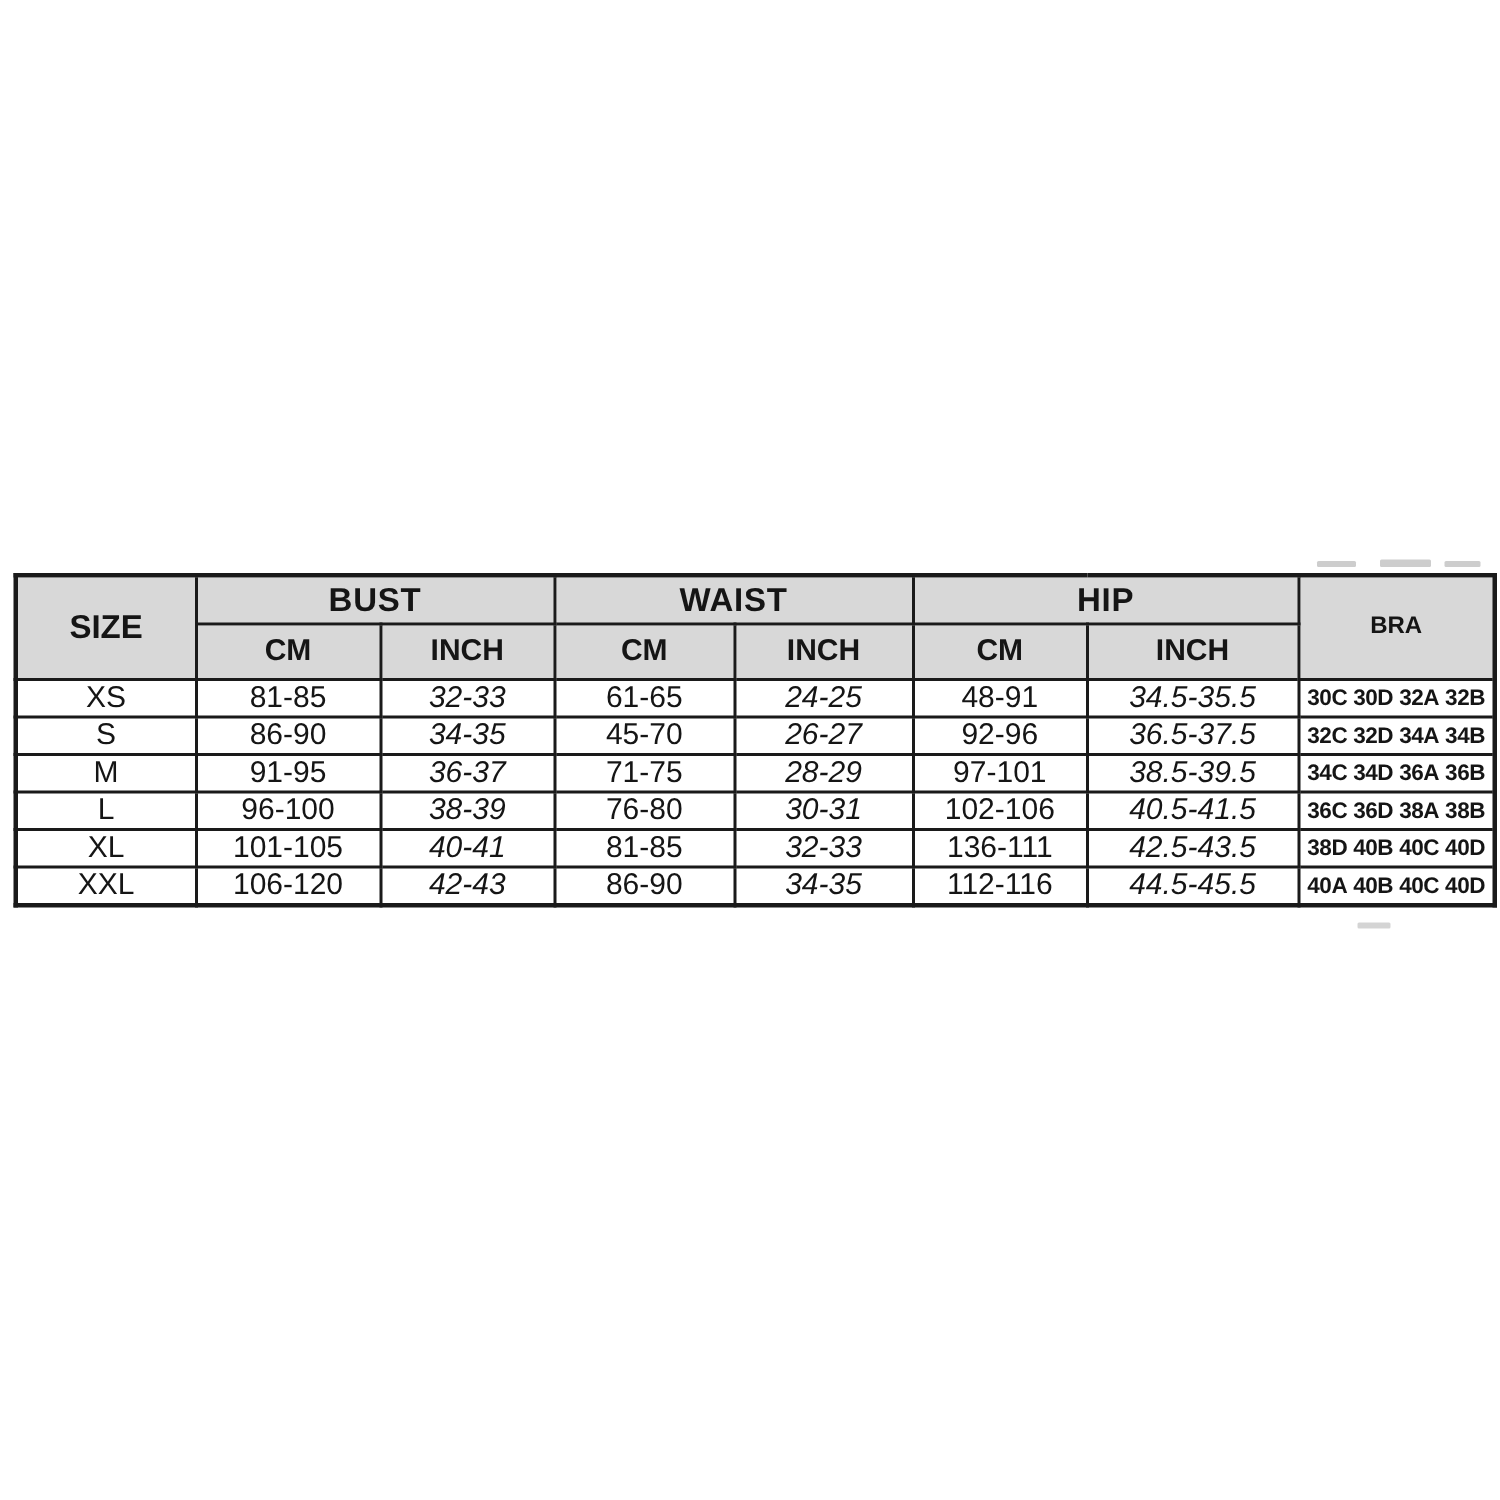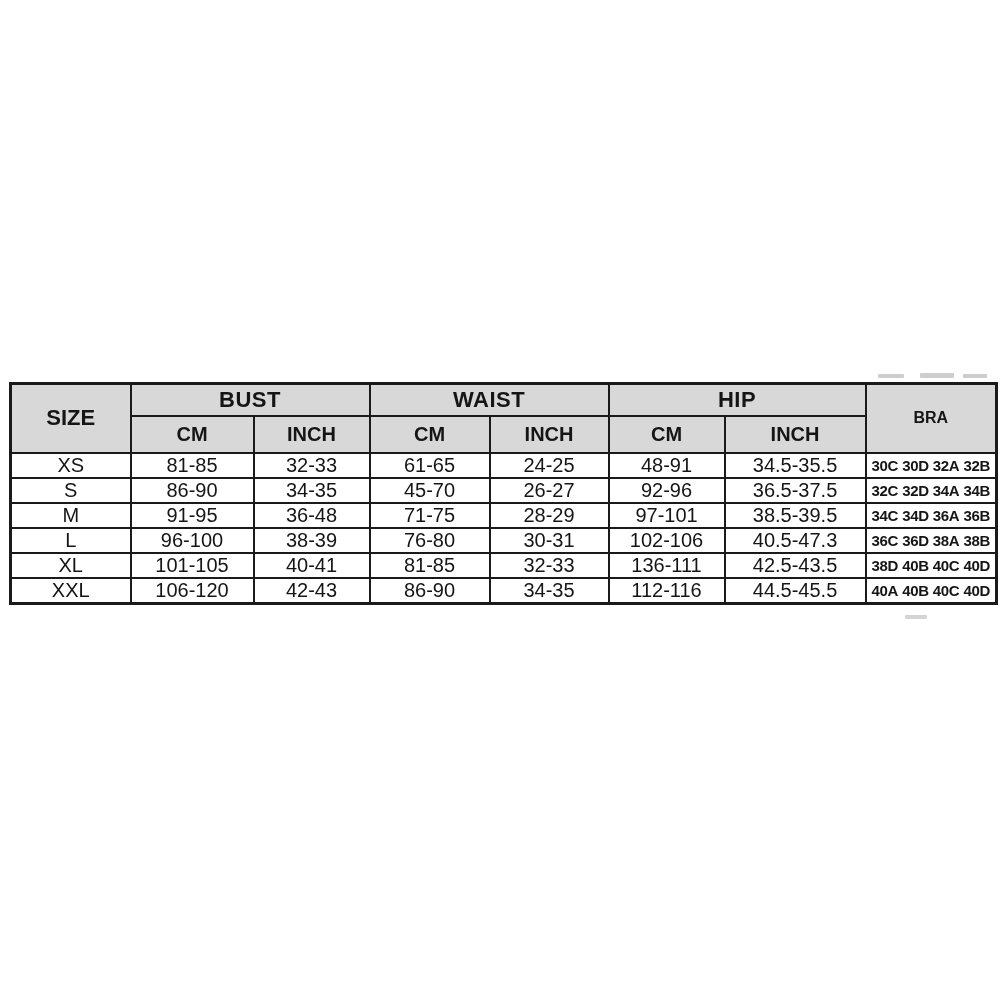--- a/index.html
+++ b/index.html
@@ -44,21 +44,21 @@
   th.size-head  { font-size: 22px; }
   th.bra-head   { font-size: 16px; font-weight: normal; }
   th.unit-head  { font-size: 20px; }
 
   .size-chart tbody td {
     background: #ffffff;
     font-size: 20px;
     font-weight: normal;
   }
   td.size-cell { font-weight: bold; font-size: 21px; }
-  td.inch-cell { background: #e9e9e9; }
+  td.inch-cell { background: #e9e9e9; font-style: italic; }
 
   
   .cm-r   { border-right: 1px solid #8a8a8a; }
   .inch-l { border-left: 1px solid #8a8a8a; }
 
   td.bra-cell { padding: 0 5px; }
   .bra-line {
     display: flex;
     justify-content: space-between;
     align-items: flex-start;
@@ -137,42 +137,42 @@
             <span>32C</span>
             <span>32D</span>
             <span>34A</span>
             <span>34B</span>
           </div>
         </td>
       </tr>
       <tr class="data-row">
         <td class="size-cell">M</td>
         <td class="cm-cell cm-r">91-95</td>
-        <td class="inch-cell inch-l">36-48</td>
+        <td class="inch-cell inch-l">36-37</td>
         <td class="cm-cell cm-r">71-75</td>
         <td class="inch-cell inch-l">28-29</td>
         <td class="cm-cell cm-r">97-101</td>
         <td class="inch-cell inch-l">38.5-39.5</td>
         <td class="bra-cell">
           <div class="bra-line">
             <span>34C</span>
             <span>34D</span>
             <span>36A</span>
             <span>36B</span>
           </div>
         </td>
       </tr>
       <tr class="data-row">
         <td class="size-cell">L</td>
         <td class="cm-cell cm-r">96-100</td>
         <td class="inch-cell inch-l">38-39</td>
         <td class="cm-cell cm-r">76-80</td>
         <td class="inch-cell inch-l">30-31</td>
         <td class="cm-cell cm-r">102-106</td>
-        <td class="inch-cell inch-l">40.5-47.3</td>
+        <td class="inch-cell inch-l">40.5-41.5</td>
         <td class="bra-cell">
           <div class="bra-line">
             <span>36C</span>
             <span>36D</span>
             <span>38A</span>
             <span>38B</span>
           </div>
         </td>
       </tr>
       <tr class="data-row">

